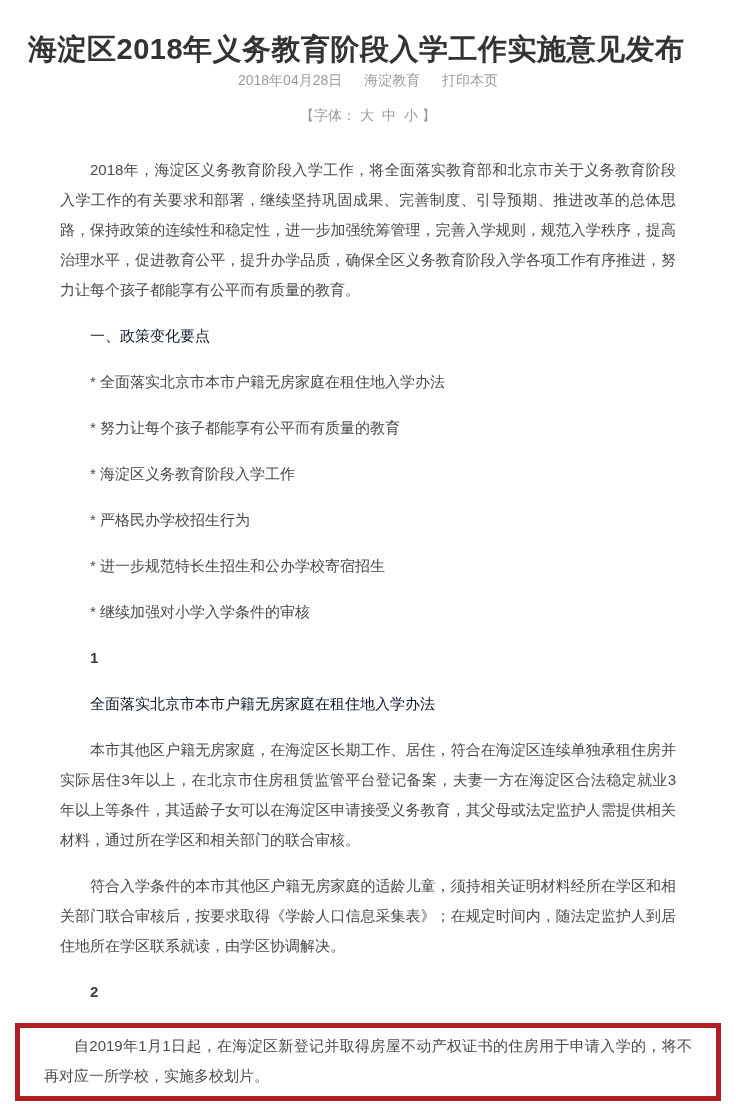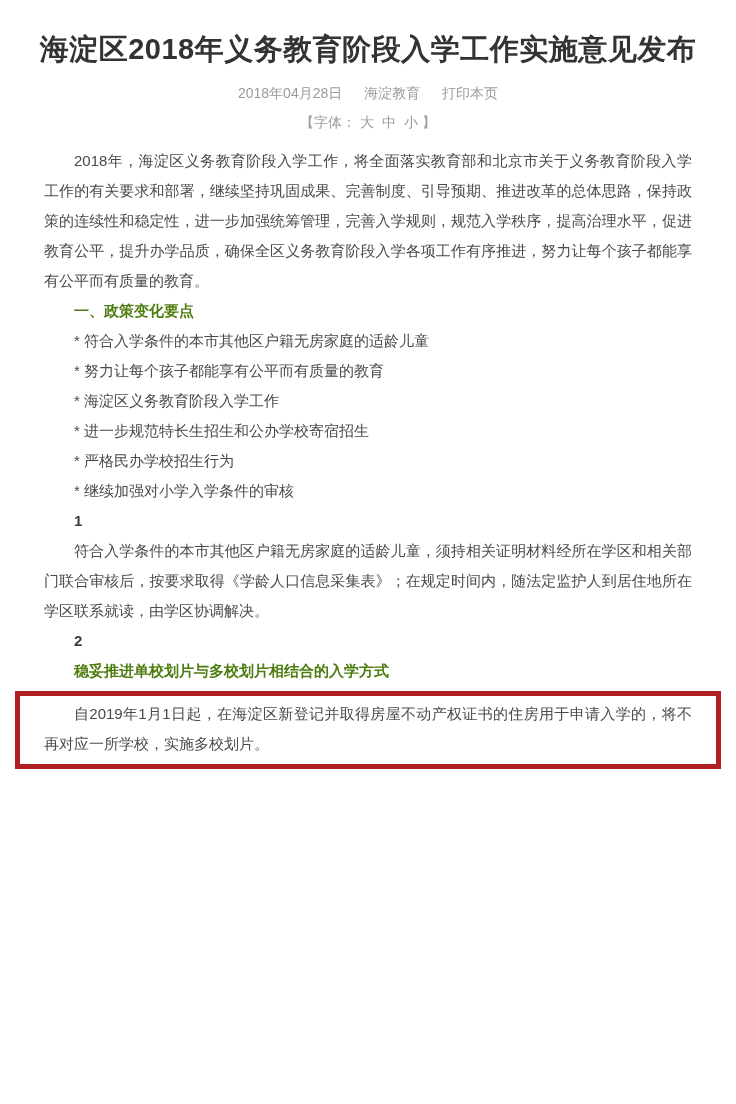--- a/index.html
+++ b/index.html
@@ -12,51 +12,49 @@
     min-height: 1104px;
     box-sizing: border-box;
     background: #ffffff;
     overflow: hidden;
   }
   .title {
     margin: 26px 28px 0;
     font-size: 29px;
     line-height: 1.6;
     font-weight: 700;
-    text-align: center;
     color: #333333;
     letter-spacing: 0.5px;
   }
   .meta {
-    margin-top: 13px;
     text-align: center;
     font-size: 14px;
     color: #9b9b9b;
   }
   .meta-item { margin: 0 9px; }
   .print-link { cursor: pointer; }
   .font-selector {
-    margin-top: 11px;
+    margin-top: 17px;
     text-align: center;
     font-size: 14px;
     color: #9b9b9b;
   }
   .font-opt { margin: 0 4px; cursor: pointer; }
   .article {
     padding: 14px 44px 0;
     font-size: 15px;
     line-height: 30px;
     color: #4a4a4a;
     text-align: justify;
   }
-  .article p { margin: 0; }
+  .article p { margin: 16px; }
   .article .p { text-indent: 2em; }
   .article .h {
-    font-weight: 700;
-    color: #4d7c0f;
+    font-weight: 400;
+    color: #0f172a;
     padding-left: 2em;
   }
   .article .bullet { padding-left: 2em; }
   .article .num {
     font-weight: 700;
     color: #3d3d3d;
     padding-left: 2em;
   }
   .highlight {
     border: 5px solid var(--highlight-border, #b01f24);
@@ -78,28 +76,29 @@
     <span class="meta-item print-link">打印本页</span>
   </div>
 
   <div class="font-selector">
     <span>【字体：</span><span class="font-opt">大</span><span class="font-opt">中</span><span class="font-opt">小</span><span>】</span>
   </div>
 
   <div class="article">
       <p class="p">2018年，海淀区义务教育阶段入学工作，将全面落实教育部和北京市关于义务教育阶段入学工作的有关要求和部署，继续坚持巩固成果、完善制度、引导预期、推进改革的总体思路，保持政策的连续性和稳定性，进一步加强统筹管理，完善入学规则，规范入学秩序，提高治理水平，促进教育公平，提升办学品质，确保全区义务教育阶段入学各项工作有序推进，努力让每个孩子都能享有公平而有质量的教育。</p>
       <p class="h">一、政策变化要点</p>
-      <p class="bullet">* 符合入学条件的本市其他区户籍无房家庭的适龄儿童</p>
+      <p class="bullet">* 全面落实北京市本市户籍无房家庭在租住地入学办法</p>
       <p class="bullet">* 努力让每个孩子都能享有公平而有质量的教育</p>
       <p class="bullet">* 海淀区义务教育阶段入学工作</p>
+      <p class="bullet">* 严格民办学校招生行为</p>
       <p class="bullet">* 进一步规范特长生招生和公办学校寄宿招生</p>
-      <p class="bullet">* 严格民办学校招生行为</p>
       <p class="bullet">* 继续加强对小学入学条件的审核</p>
       <p class="num">1</p>
+      <p class="h">全面落实北京市本市户籍无房家庭在租住地入学办法</p>
+      <p class="p">本市其他区户籍无房家庭，在海淀区长期工作、居住，符合在海淀区连续单独承租住房并实际居住3年以上，在北京市住房租赁监管平台登记备案，夫妻一方在海淀区合法稳定就业3年以上等条件，其适龄子女可以在海淀区申请接受义务教育，其父母或法定监护人需提供相关材料，通过所在学区和相关部门的联合审核。</p>
       <p class="p">符合入学条件的本市其他区户籍无房家庭的适龄儿童，须持相关证明材料经所在学区和相关部门联合审核后，按要求取得《学龄人口信息采集表》；在规定时间内，随法定监护人到居住地所在学区联系就读，由学区协调解决。</p>
       <p class="num">2</p>
-      <p class="h">稳妥推进单校划片与多校划片相结合的入学方式</p>
       <div class="highlight">
         <p>自2019年1月1日起，在海淀区新登记并取得房屋不动产权证书的住房用于申请入学的，将不再对应一所学校，实施多校划片。</p>
       </div>
     </div>
 
 </div>
 
 </body></html>

